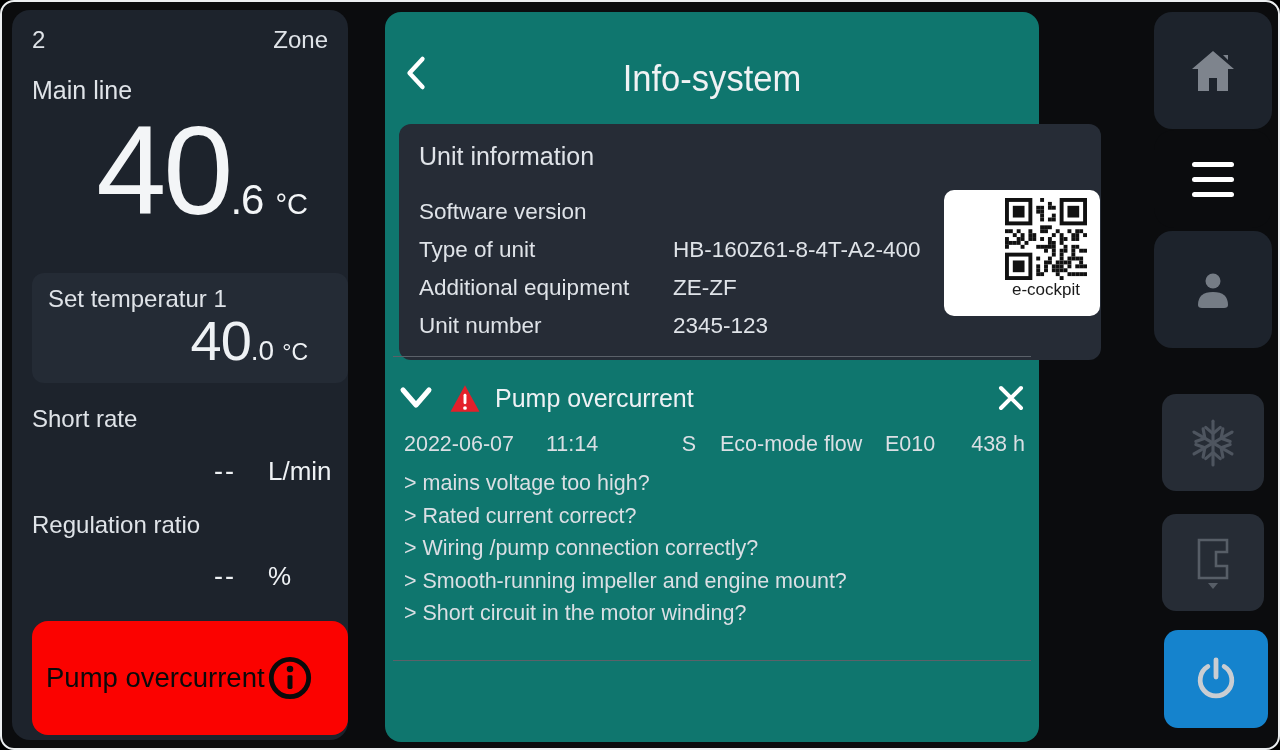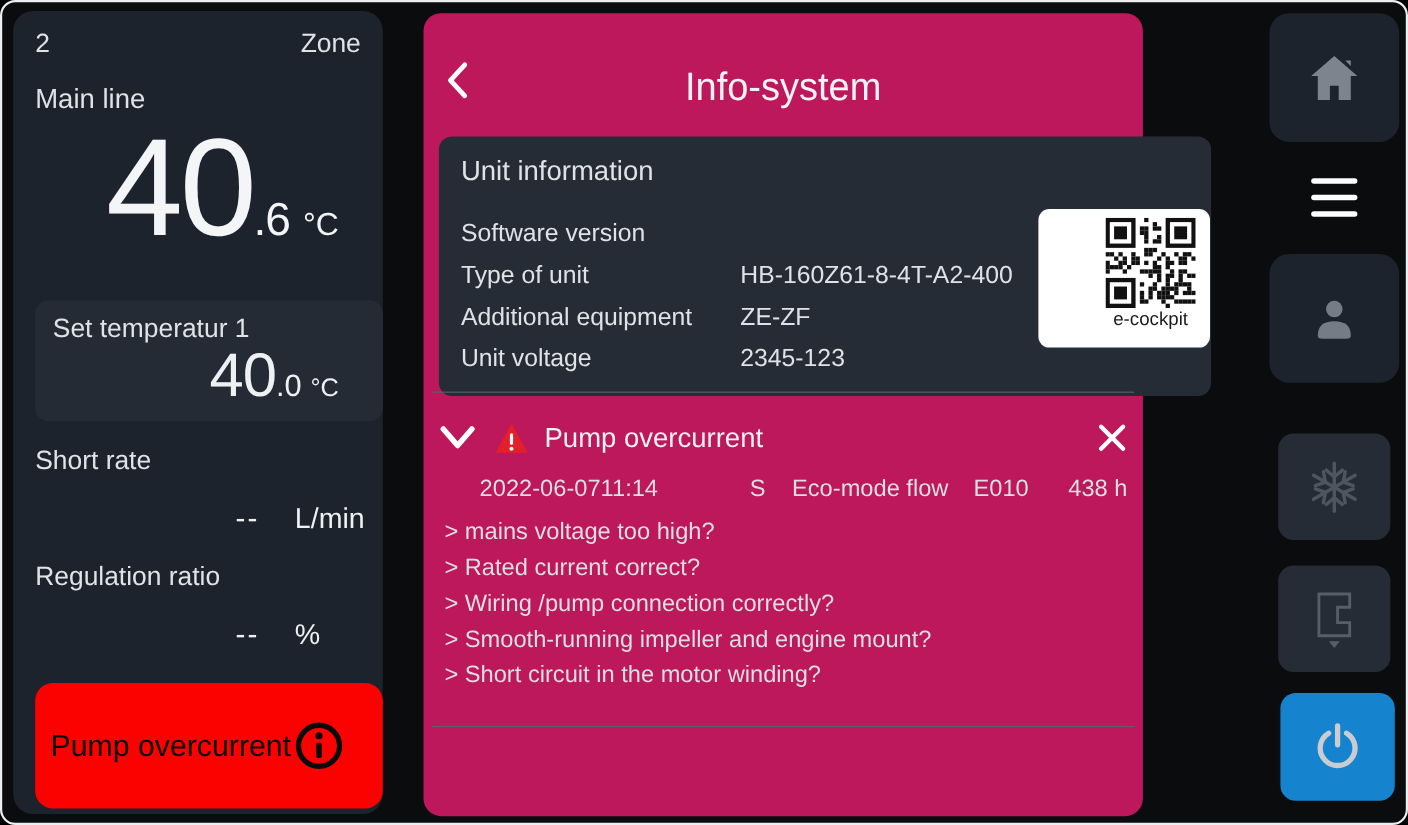--- a/index.html
+++ b/index.html
@@ -29,41 +29,41 @@
   .metric-label{position:absolute;left:20px;font-size:24px;}
   .metric-row{position:absolute;left:20px;right:6px;display:flex;align-items:baseline;font-size:27px;color:#eef1f4;}
   .metric-row .val{flex:1;text-align:right;letter-spacing:2px;}
   .metric-row .unit{width:74px;margin-left:32px;text-align:left;font-size:26px;letter-spacing:0;}
   .alarm-banner{position:absolute;left:20px;top:611px;width:316px;height:114px;box-sizing:border-box;
     background:#fb0200;border-radius:16px;display:flex;align-items:center;color:#0a0a0a;cursor:pointer;}
   .alarm-banner .txt{margin-left:14px;font-size:27.5px;}
   .alarm-banner svg{margin-left:2px;}
   
   .info-panel{position:absolute;left:383px;top:10px;width:654px;height:730px;
-    background:#be185d;border-radius:16px;}
+    background:#0f766e;border-radius:16px;}
   .back-btn{position:absolute;left:16px;top:42px;width:30px;height:40px;background:none;border:none;padding:0;cursor:pointer;}
   .panel-title{margin:0;padding-top:46px;text-align:center;font-size:36px;font-weight:400;
     color:#f0f2f4;transform:scaleX(.96);}
   .unit-panel{position:absolute;left:14px;top:112px;width:702px;height:236px;box-sizing:border-box;
     background:#262c36;border-radius:12px;padding:18px 0 0 20px;}
   .unit-header{font-size:25px;margin-bottom:28px;}
   .unit-row{display:flex;height:38px;align-items:flex-start;font-size:22.5px;}
   .unit-row .lbl{width:254px;}
   .qr-box{position:absolute;top:66px;right:1px;width:108px;height:126px;background:#fff;
     border-radius:10px;display:flex;flex-direction:column;align-items:center;padding-left:48px;}
   .qr-box svg{width:82px;height:82px;margin-top:8px;}
   .qr-box .qr-label{font-size:17px;color:#1a1a1a;margin-top:0px;}
   .divider{position:absolute;left:8px;right:8px;height:1px;background:#5b6169;border:none;margin:0;}
   .alarm-head{position:absolute;left:14px;right:14px;top:364px;height:44px;display:flex;align-items:center;}
   .alarm-head .title{margin-left:14px;font-size:25px;color:#eef1f4;}
   .alarm-head .spacer{flex:1;}
   .icon-btn{background:none;border:none;padding:0;cursor:pointer;display:flex;align-items:center;}
   .alarm-meta{position:absolute;left:19px;right:14px;top:420px;display:flex;align-items:baseline;
     font-size:21.5px;color:#dbdfe4;}
-  .alarm-meta .date{width:142px;text-align:right;}
+  .alarm-meta .date{width:142px;}
   .alarm-meta .time{width:100px;}
   .alarm-meta .flag{width:50px;text-align:right;}
   .alarm-meta .src{flex:1;margin-left:24px;}
   .alarm-meta .code{width:60px;}
   .alarm-meta .hrs{width:80px;text-align:right;}
   .checks{position:absolute;left:19px;top:455px;font-size:21.5px;line-height:32.5px;color:#dbdfe4;}
   .checks div{white-space:pre;}
   
   .side-btn{position:absolute;border:none;cursor:pointer;display:flex;align-items:center;justify-content:center;padding:0;}
   .btn-home{left:1152px;top:10px;width:118px;height:117px;background:#1d232c;border-radius:18px;}
@@ -140,21 +140,21 @@
       </div>
       <div class="unit-row">
         <span class="lbl">Type of unit</span>
         <span class="val">HB-160Z61-8-4T-A2-400</span>
       </div>
       <div class="unit-row">
         <span class="lbl">Additional equipment</span>
         <span class="val">ZE-ZF</span>
       </div>
       <div class="unit-row">
-        <span class="lbl">Unit voltage</span>
+        <span class="lbl">Unit number</span>
         <span class="val">2345-123</span>
       </div>
 
       <div class="qr-box">
         <svg viewBox="0 0 84 84">
             <rect x="36" y="0" width="4" height="4" fill="#111"></rect>
             <rect x="44" y="4" width="4" height="4" fill="#111"></rect>
             <rect x="32" y="8" width="4" height="4" fill="#111"></rect>
             <rect x="36" y="8" width="4" height="4" fill="#111"></rect>
             <rect x="44" y="8" width="4" height="4" fill="#111"></rect>

